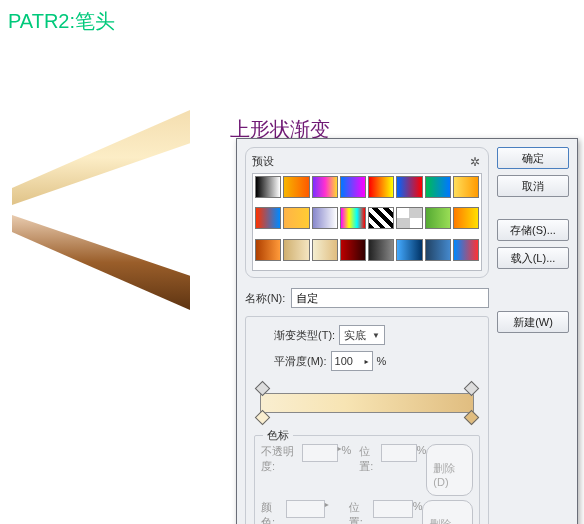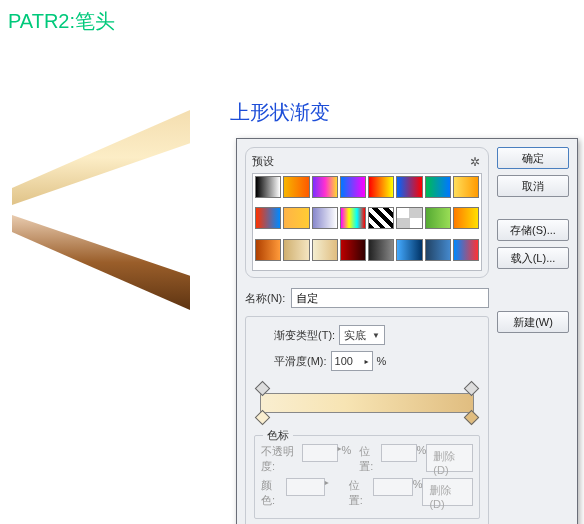--- a/index.html
+++ b/index.html
@@ -1,20 +1,20 @@
 <!DOCTYPE html>
 <html><head>
 <meta charset="utf-8">
 <style>
 body{margin:0;padding:0;font-family:"Microsoft YaHei",SimSun,sans-serif;font-size:12px;background:#fff;width:584px;height:524px;position:relative}
 .page-title{color:#00c97b;font-size:20px;font-weight:500;padding:8px 8px 0 8px}
 .shape-preview{position:absolute;left:8px;top:100px;width:190px;height:220px}
 .wedge1{position:absolute;left:4px;top:10px;width:178px;height:95px;background:linear-gradient(180deg,#f4deb0,#fcedc6,#e0c388);clip-path:polygon(0 82%,100% 0,100% 35%,0 100%)}
 .wedge2{position:absolute;left:4px;top:115px;width:178px;height:95px;background:linear-gradient(180deg,#e9ccb0,#9a5e2a,#5e3412);clip-path:polygon(0 0,100% 64%,100% 100%,0 18%)}
-.section-label{position:absolute;left:230px;top:99px;font-size:20px;color:#1d4ed8}
+.section-label{position:absolute;left:230px;top:116px;font-size:20px;color:#701a75}
 .dialog{position:absolute;left:236px;top:138px;width:340px;border:1px solid #6a6e78;background:#eef0f3;box-shadow:2px 2px 6px rgba(0,0,0,.3)}
 .titlebar{height:26px;background:linear-gradient(#fafbfd,#dfe3ea);display:flex;align-items:center;padding:0 4px 0 8px;border-bottom:1px solid #bfc4cc}
 .titlebar-text{flex:1;color:#4a4f57;font-size:12px}
 .win-btns{display:flex;gap:2px}
 .win-btn{width:26px;height:16px;border:1px solid #8f98a6;background:linear-gradient(#eef1f6,#cfd6e0);border-radius:2px;display:flex;align-items:center;justify-content:center;font-size:10px;color:#444}
 .win-close{background:linear-gradient(#e77,#c33);color:#fff;width:36px}
 .dialog-body{padding:8px;display:flex;gap:8px}
 .left-col{flex:1}
 .right-col{width:72px;display:flex;flex-direction:column;gap:6px}
 .btn{height:20px;border:1px solid #8a8f99;background:linear-gradient(#fbfcfe,#e6e9ee);border-radius:2px;font-size:11px;color:#222;display:flex;align-items:center;justify-content:center;cursor:pointer}
@@ -34,21 +34,21 @@
 .select{height:18px;border:1px solid #9aa0aa;background:#fff;padding:0 4px;display:flex;align-items:center;gap:6px;font-size:11px}
 .spinner{width:34px;height:18px;border:1px solid #9aa0aa;background:#fff;display:flex;align-items:center;padding:0 3px;font-size:11px}
 .grad-bar-wrap{padding:6px 6px}
 .grad-bar{height:18px;border:1px solid #888;background:linear-gradient(90deg,#f9eed0 0%,#f7e4b3 40%,#e0bd80 100%);position:relative;margin:10px 0}
 .stop-top{position:absolute;top:-11px;width:9px;height:9px;background:#ddd;border:1px solid #666;transform:rotate(45deg)}
 .stop-bot{position:absolute;bottom:-11px;width:9px;height:9px;border:1px solid #666;transform:rotate(45deg)}
 .fieldset{border:1px solid #c7cbd2;border-radius:2px;margin-top:6px;padding:8px 6px 6px;position:relative}
 .legend{position:absolute;top:-8px;left:8px;background:#eef0f3;padding:0 4px;font-size:11px;color:#333}
 .stop-row{display:flex;align-items:flex-start;gap:0;font-size:11px;color:#999;margin-bottom:4px}
 .stop-row .mini{width:38px;height:16px;border:1px solid #c0c3ca;background:#f4f5f7}
-.stop-row .sbtn{height:18px;padding:4px 6px;border:1px solid #c0c3ca;background:#f4f5f7;color:#aaa;border-radius:0;font-size:11px}
+.stop-row .sbtn{height:18px;padding:16px 6px;border:1px solid #c0c3ca;background:#f4f5f7;color:#aaa;border-radius:10px;font-size:11px}
 .dd-arrow{font-size:8px;color:#444}
 </style>
 </head>
 <body>
 
 <div class="page-title">PATR2:笔头</div>
 
 <div class="shape-preview">
   <div class="wedge1"></div>
   <div class="wedge2"></div>

